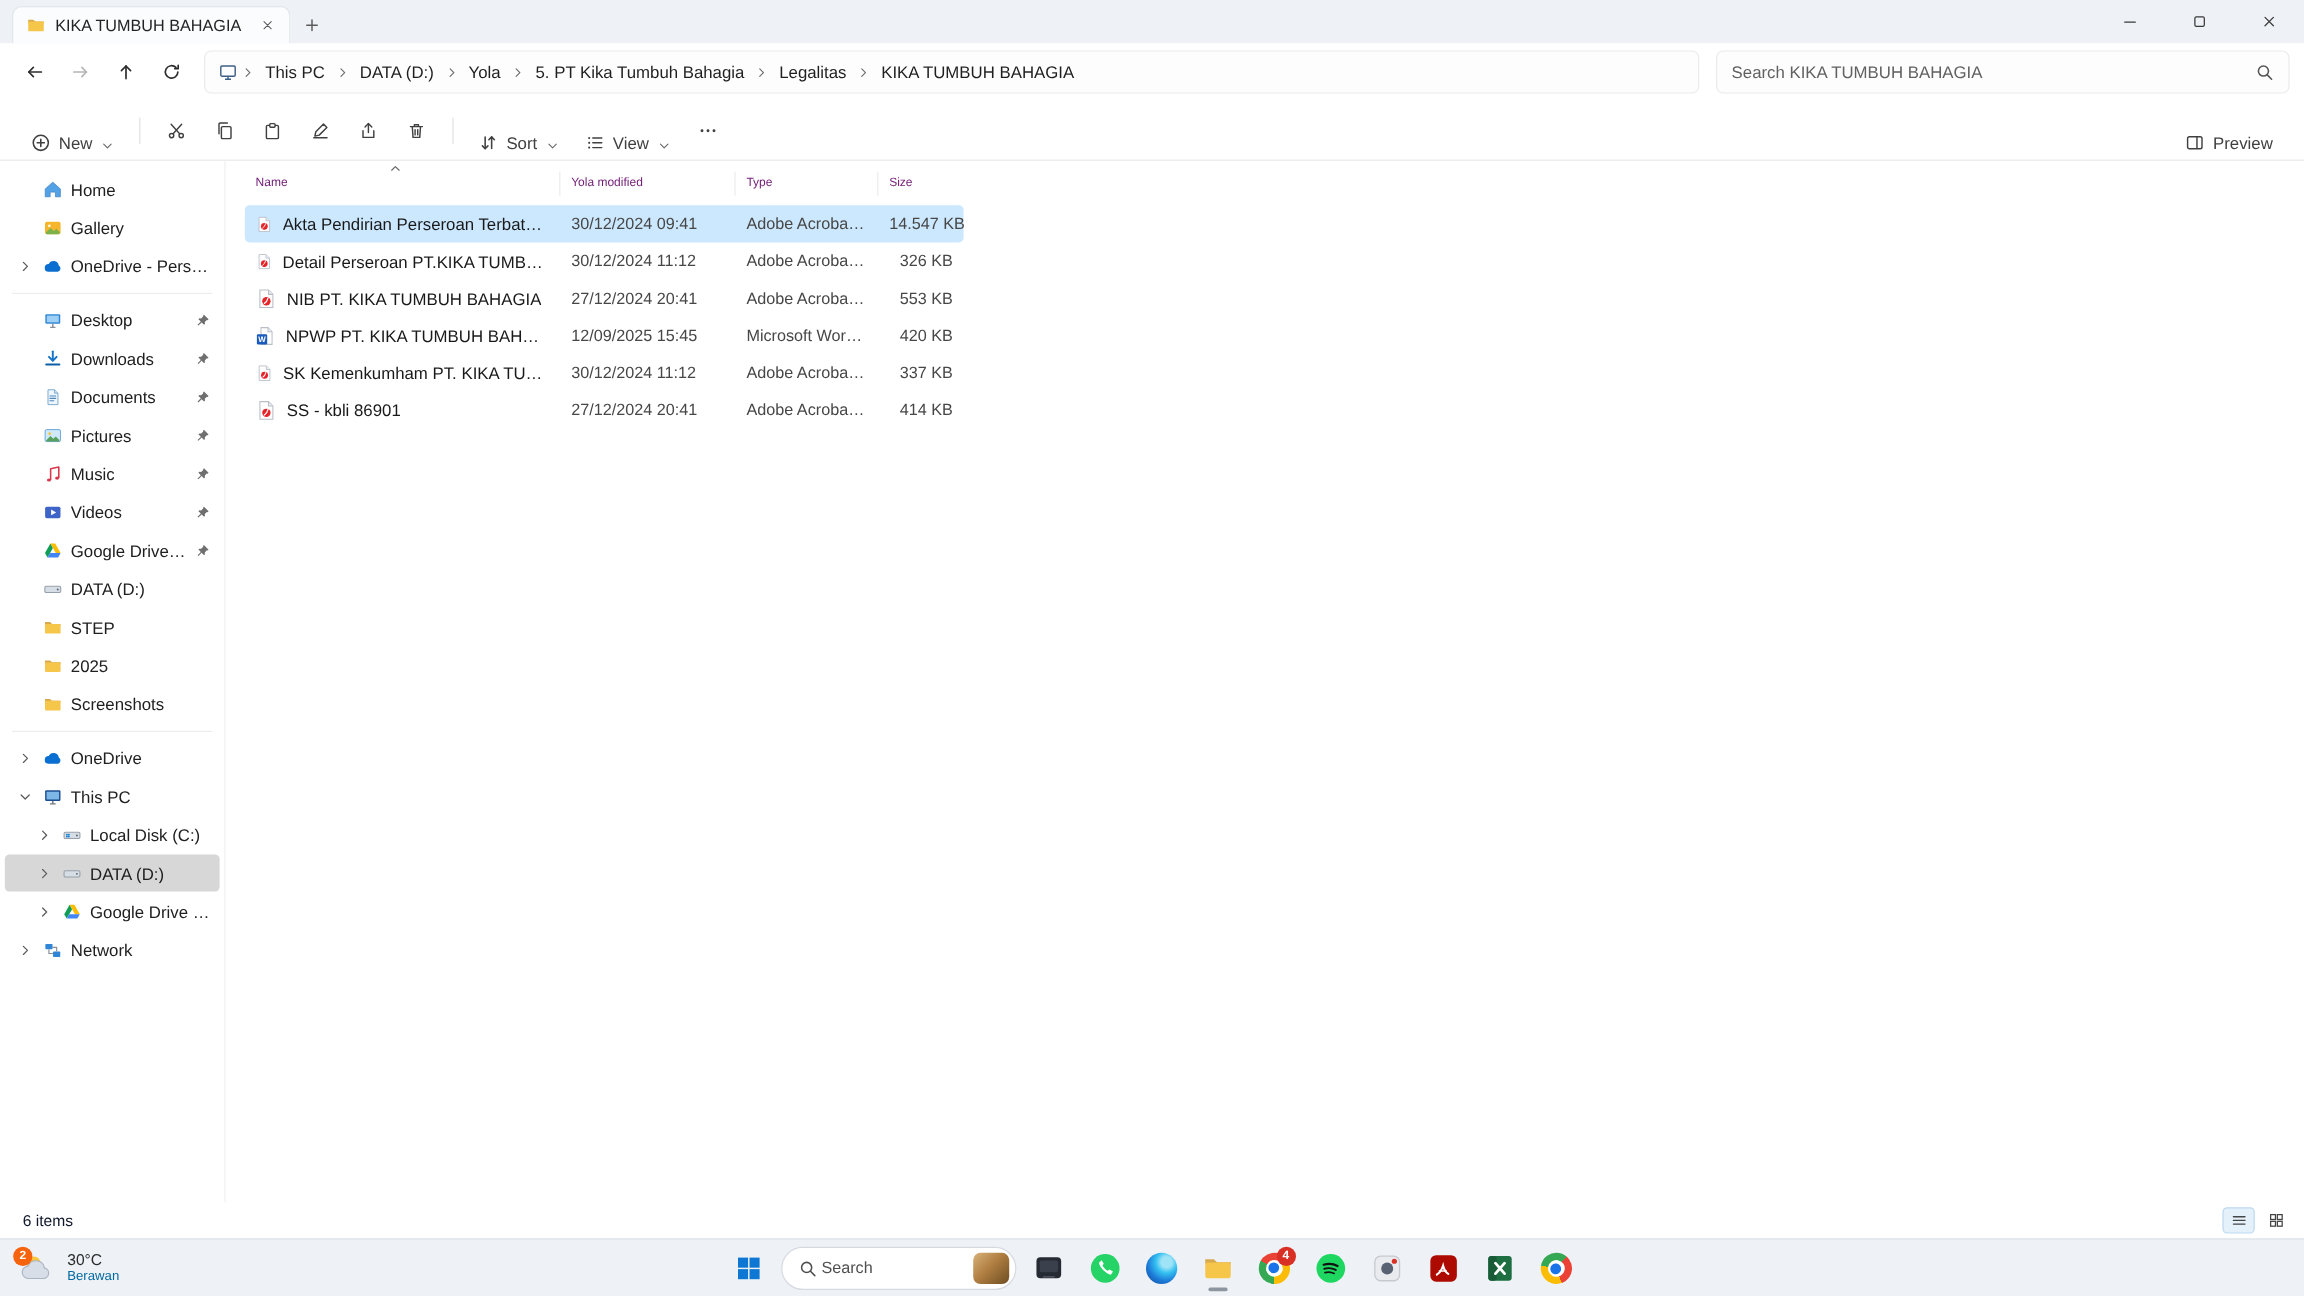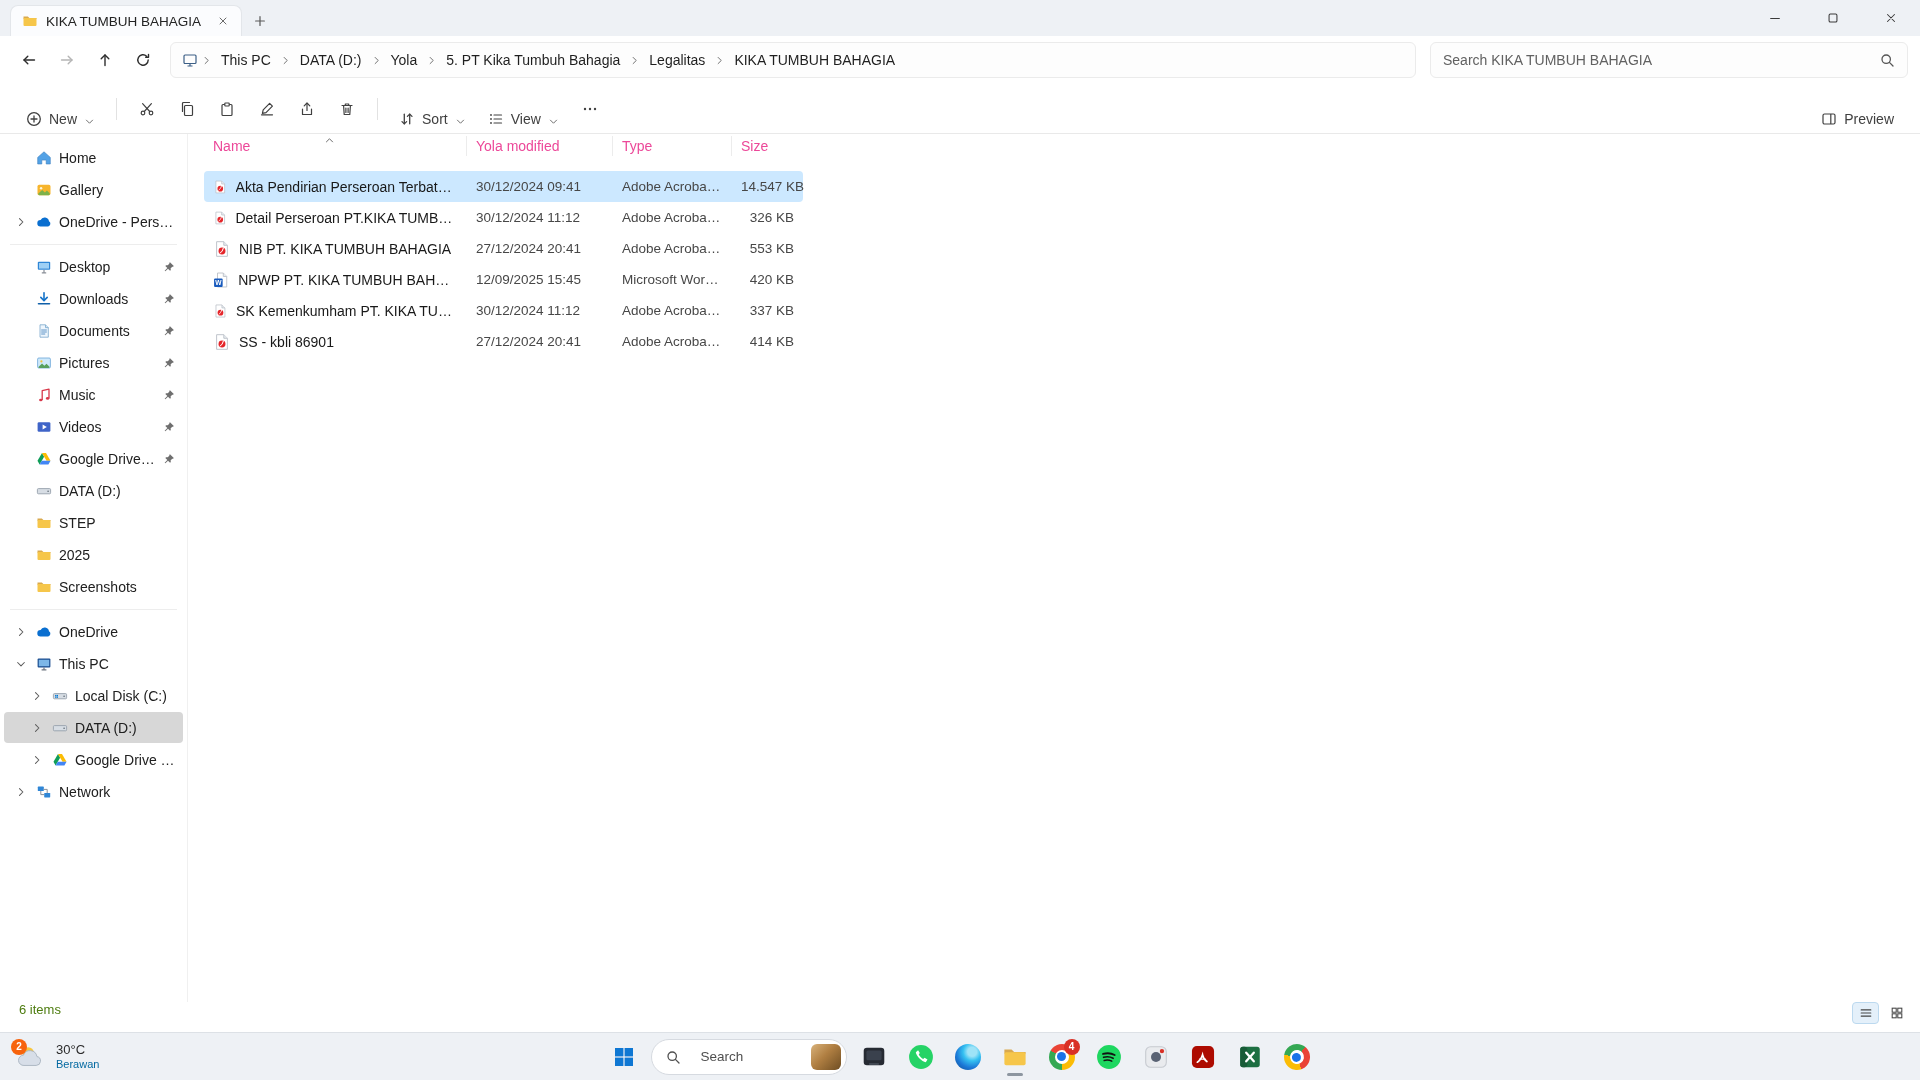--- a/index.html
+++ b/index.html
@@ -60,56 +60,56 @@
   .sitem.sel{background:var(--sel-side,#d7d7d7)}
   .sitem .chev{width:17px;flex:0 0 auto;display:grid;place-items:center;color:#5c5c5c}
   .sitem .sic{width:20px;flex:0 0 auto;display:grid;place-items:center}
   .sitem .lbl{flex:1;white-space:nowrap;overflow:hidden;text-overflow:ellipsis;color:#202020}
   .sitem .pin{width:16px;flex:0 0 auto;color:#6f6f6f;display:grid;place-items:center}
   .sitem.ind .chev{margin-left:16px}
   .sgap{height:12px;display:flex;align-items:center;padding:0 10px}
   .sgap .line{flex:1;height:1px;background:#ededed}
 
   .main{flex:1;min-width:0;display:flex;flex-direction:column;padding:2px 0 0 16px;position:relative}
-  .cols{display:flex;align-items:flex-start;height:34px;position:relative;color:#ec4899;font-size:14px;flex:0 0 auto}
+  .cols{display:flex;align-items:center;height:34px;position:relative;color:#701a75;font-size:10px;flex:0 0 auto}
   .col{height:20px;line-height:20px;border-right:1px solid #ececec;padding:0 9px}
   .col.cn{width:263px}.col.cdm{width:146px}.col.ct{width:119px}.col.cs{width:71px;border-right:none}
   .sortcaret{position:absolute;top:-1px;left:120px;color:#666}
   .rows{flex:0 0 auto;padding-top:1px}
   .frow{display:flex;align-items:center;height:31px;width:599px;border-radius:4px}
   .frow.sel{background:var(--sel-file,#cce8ff)}
   .c-name{width:263px;display:flex;align-items:center;gap:8px;padding:0 9px;min-width:0}
   .c-name .fn{white-space:nowrap;overflow:hidden;text-overflow:ellipsis;color:#191919}
   .c-date{width:146px;padding:0 9px;color:#474747;font-size:13.5px;white-space:nowrap}
   .c-type{width:119px;padding:0 9px;color:#474747;font-size:13.5px;white-space:nowrap;overflow:hidden;text-overflow:ellipsis}
   .c-size{width:71px;padding:0 9px;color:#474747;font-size:13.5px;text-align:right;white-space:nowrap}
 
   
-  .statusbar{height:30px;display:flex;align-items:flex-start;padding:0 10px 0 19px;color:#4d7c0f;font-size:13px;flex:0 0 auto}
+  .statusbar{height:30px;display:flex;align-items:center;padding:0 10px 0 19px;color:#0f172a;font-size:13px;flex:0 0 auto}
   .vts{margin-left:auto;display:flex;gap:4px}
   .vt{width:27px;height:22px;border-radius:4px;display:grid;place-items:center;color:#444;border:1px solid transparent}
   .vt.active{background:#e4f0fa;border-color:#bcd9ef}
 
   
   .taskbar{height:48px;background:var(--taskbar-bg,#eef1f5);border-top:1px solid #dde1e6;position:relative;
            display:flex;align-items:center;flex:0 0 auto}
   .tb-left{position:absolute;left:10px;display:flex;align-items:center;gap:8px;height:100%;padding:0 6px;border-radius:6px}
   .weather-ic{position:relative;width:32px;height:30px}
   .wbadge{position:absolute;top:-3px;left:-5px;min-width:16px;height:16px;border-radius:8px;background:#f7630c;
           color:#fff;font-size:10px;font-weight:bold;display:grid;place-items:center;padding:0 3px;z-index:2}
   .wtxt{line-height:1.2}
   .wtemp{font-size:13px;color:#2b2b2b}
   .wcond{font-size:11px;color:#0369a1}
   .tb-center{margin:0 auto;display:flex;align-items:center;gap:7px}
   .tbapp{width:40px;height:40px;border-radius:6px;display:grid;place-items:center;position:relative}
   .tbapp .dash{position:absolute;bottom:1px;left:50%;transform:translateX(-50%);width:16px;height:3px;border-radius:2px;background:#8d96a0}
   .badge{position:absolute;top:2px;right:2px;min-width:16px;height:16px;border-radius:8px;background:#d93025;color:#fff;
          font-size:10px;font-weight:bold;display:grid;place-items:center;padding:0 3px;z-index:3}
   .tbsearch{width:196px;height:36px;background:#fff;border:1px solid #d6dae0;border-radius:19px;
-            display:flex;align-items:center;gap:20px;padding:0 5px 0 13px}
+            display:flex;align-items:center;gap:4px;padding:0 5px 0 13px}
   .tbsearch input{flex:1;border:0;outline:0;background:transparent;font:inherit;font-size:13.5px;color:#333;min-width:0}
   .tbsearch input::placeholder{color:#4f4f4f}
   .tbsearch .mag{color:#4f4f4f}
   .sximg{width:30px;height:26px;border-radius:6px;flex:0 0 auto;
          background:linear-gradient(135deg,#d9b27a 0%,#b07f42 45%,#6e4d22 100%)}
   .ic-edge{width:26px;height:26px;border-radius:50%;
            background:radial-gradient(circle at 66% 30%,#9fe3f7 0 18%,#35c1f1 36%,#1b78d7 64%,#114a8b 100%)}
   .ic-chrome{width:26px;height:26px;border-radius:50%;position:relative;
              background:conic-gradient(from -60deg,#ea4335 0 120deg,#fbbc05 120deg 240deg,#34a853 240deg 360deg)}
   .ic-chrome::after{content:"";position:absolute;inset:6px;background:#fff;border-radius:50%}

